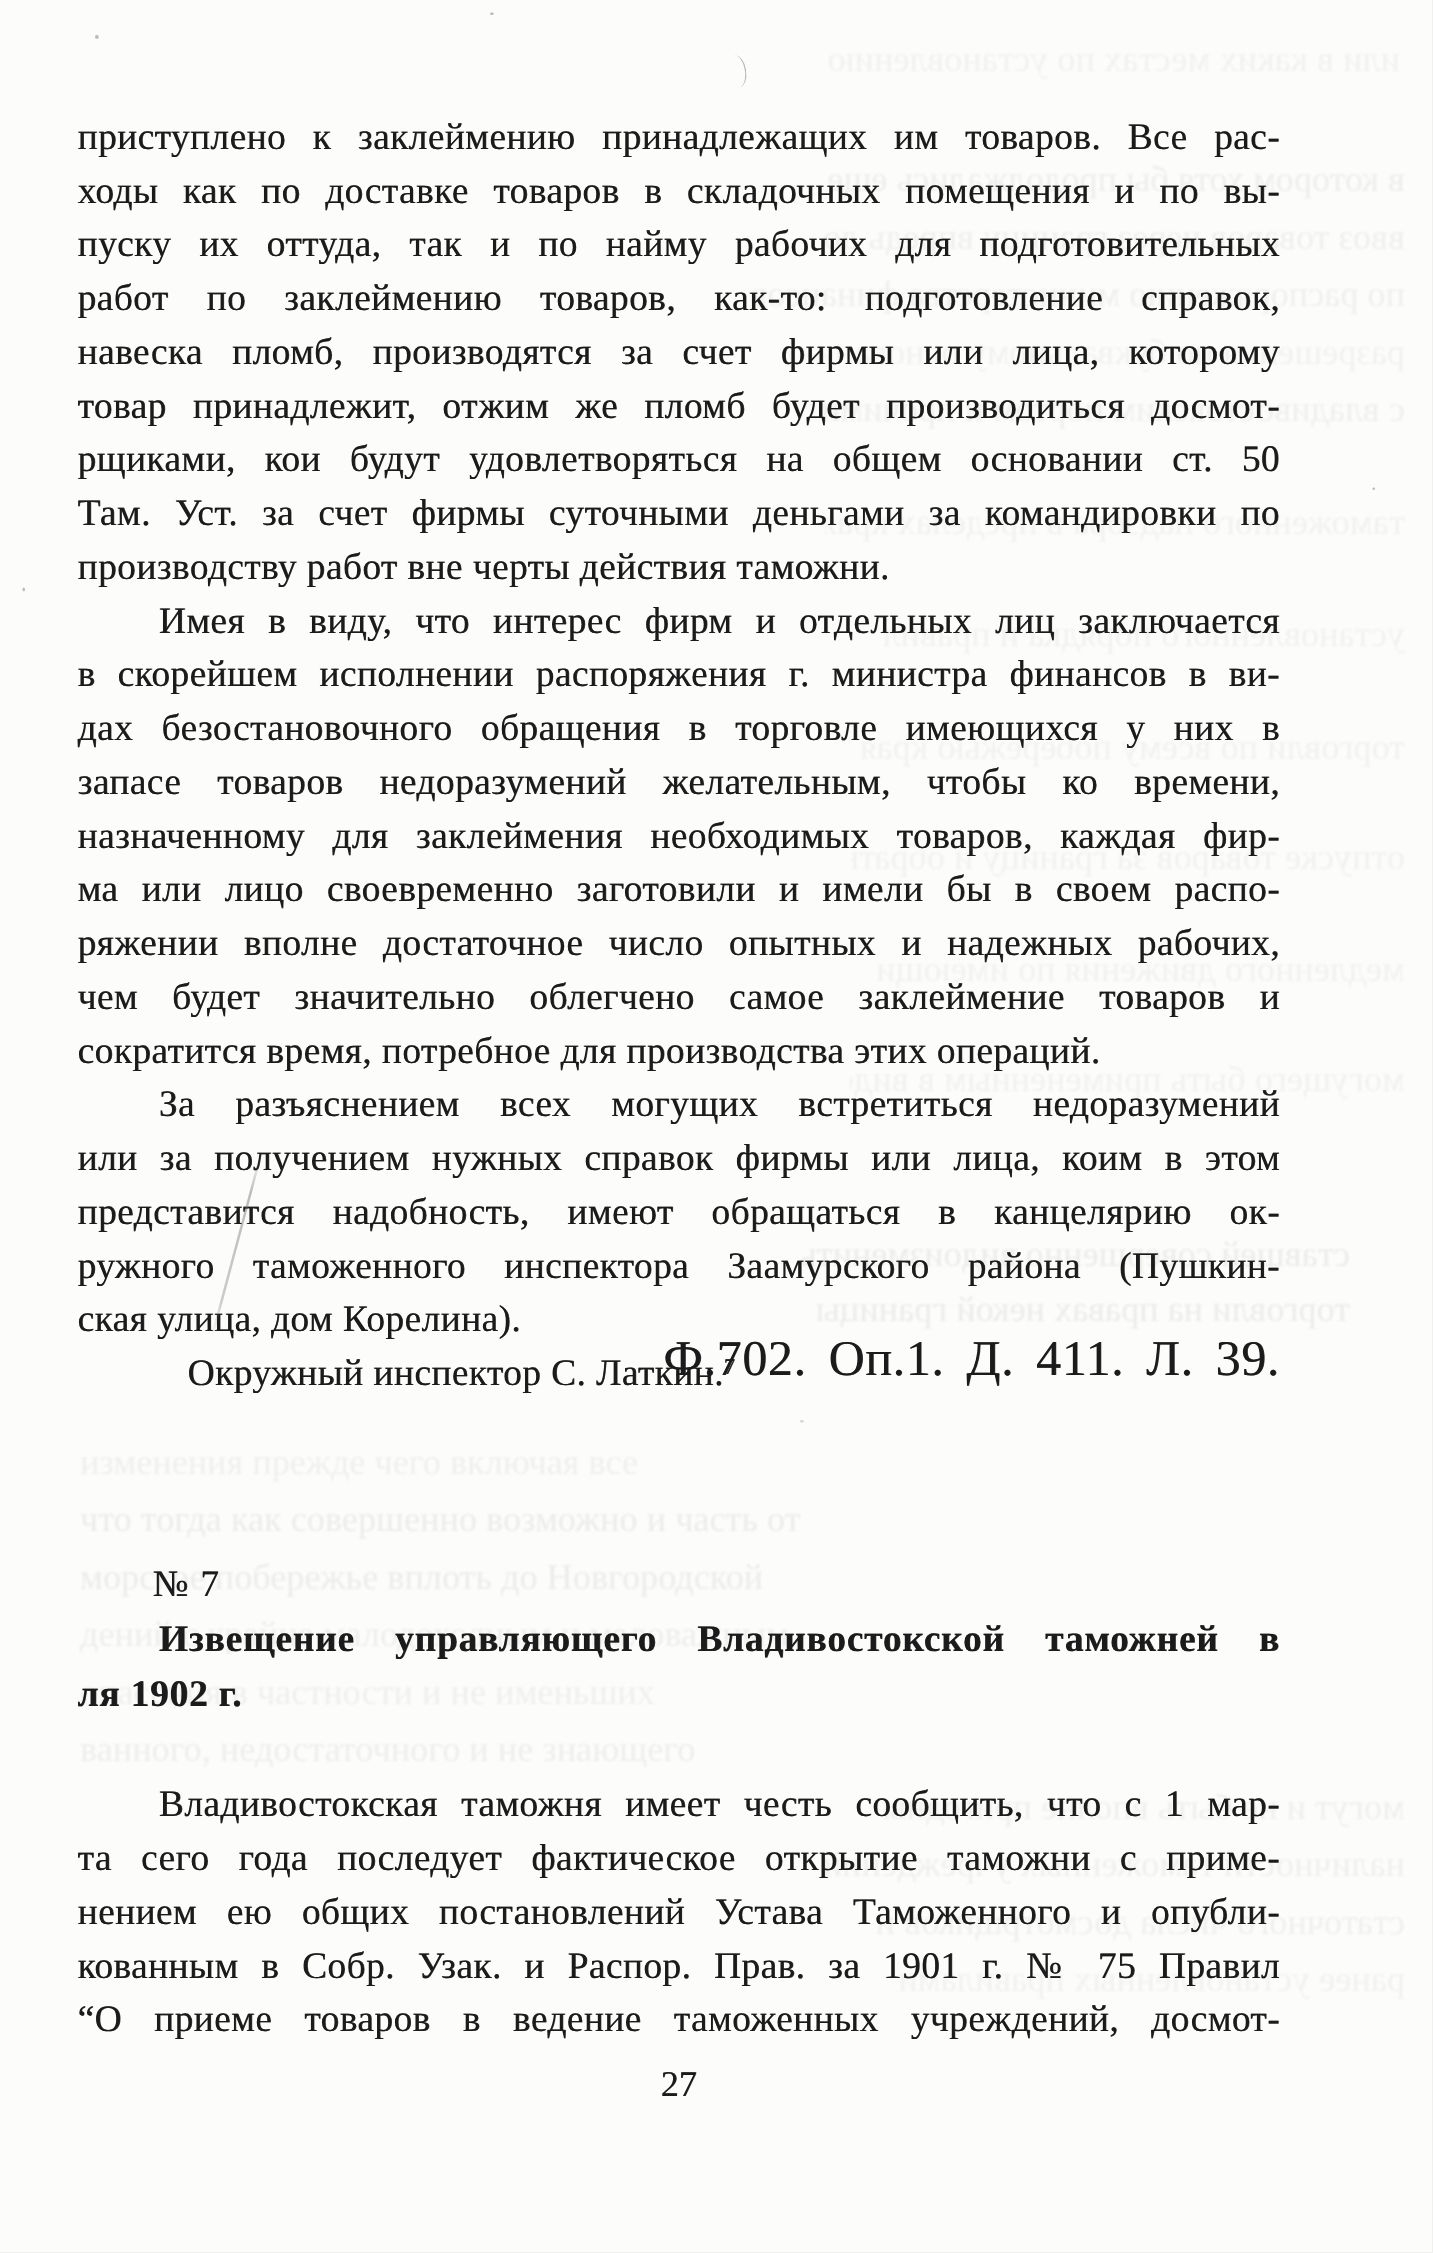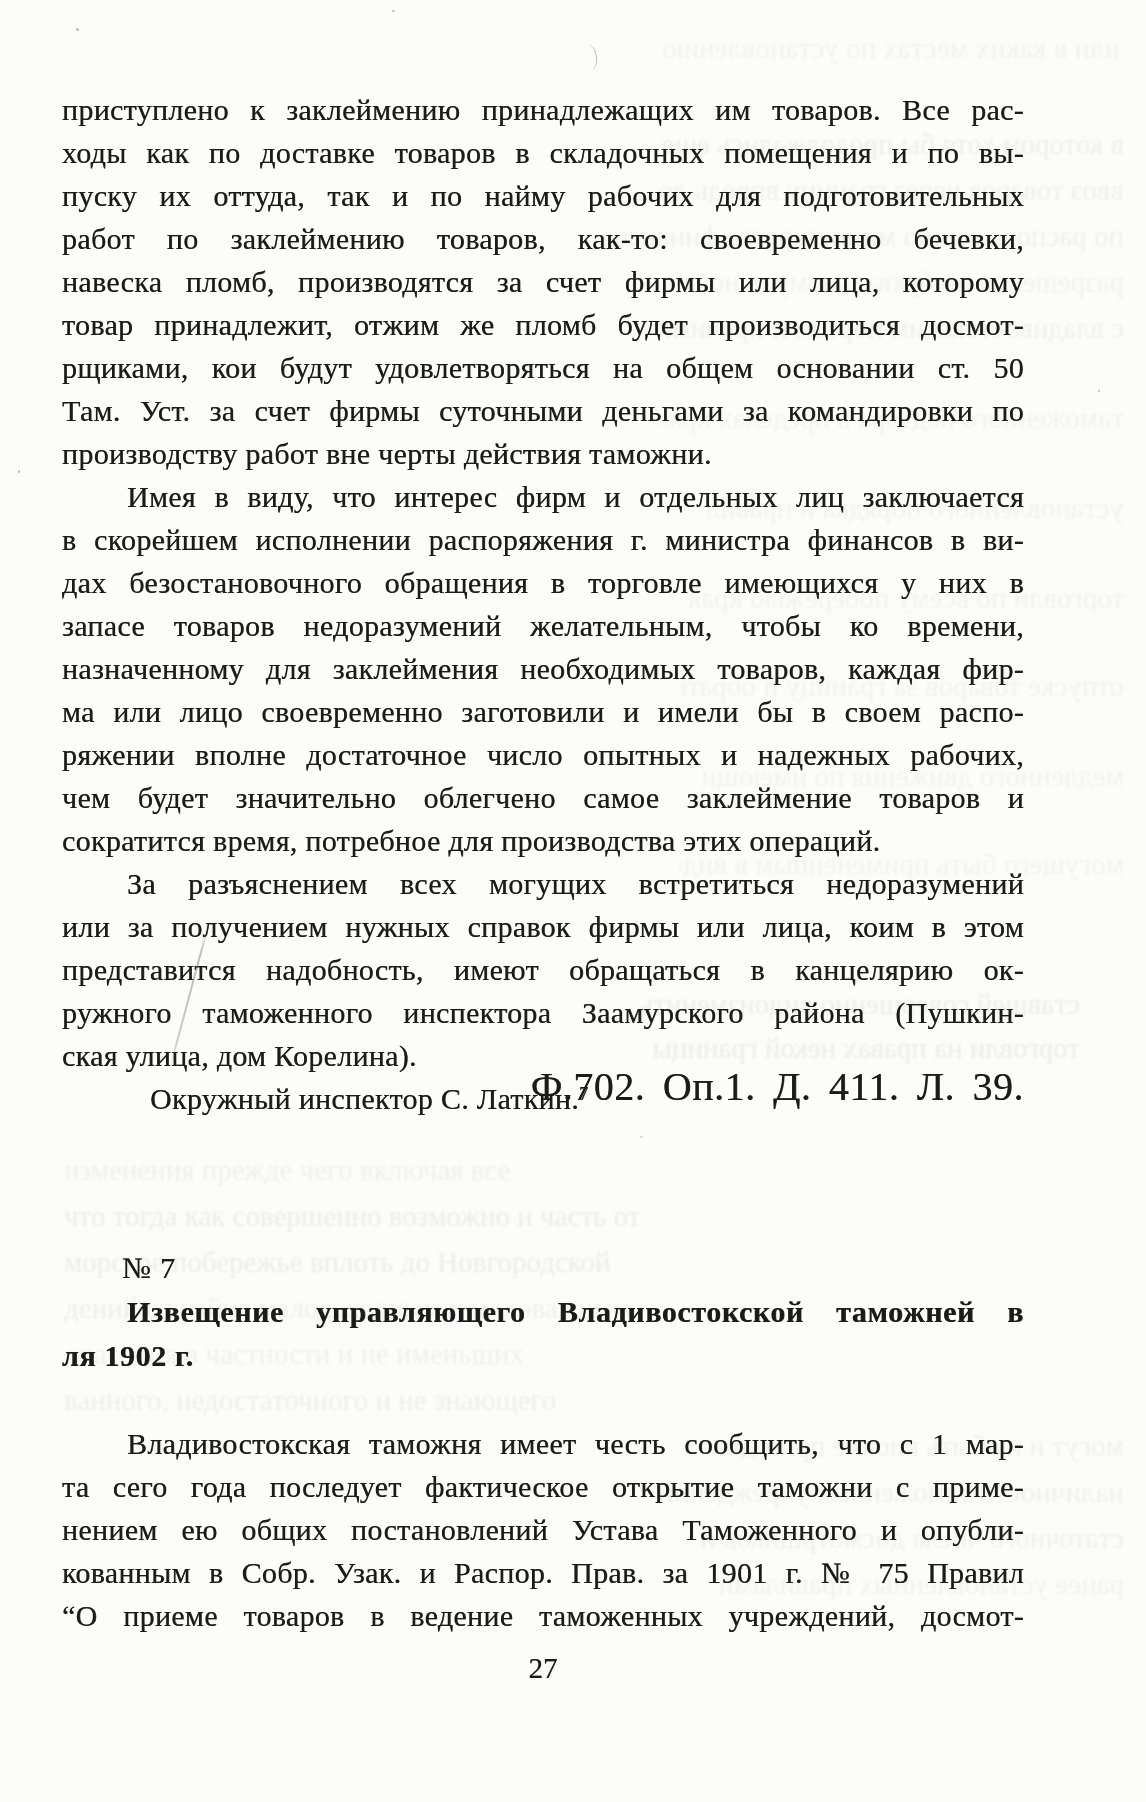--- a/index.html
+++ b/index.html
@@ -100,21 +100,21 @@
     <div class="ghost mirror" style="top:1428px; left:600px; width:524px; opacity:0.07;">могут и не быть вполне пригодны</div>
     <div class="ghost mirror" style="top:1474px; left:600px; width:524px; opacity:0.07;">наличности таможенных учреждений</div>
     <div class="ghost mirror" style="top:1520px; left:600px; width:524px; opacity:0.07;">статочного числа досмотрщиков и</div>
     <div class="ghost mirror" style="top:1566px; left:600px; width:524px; opacity:0.06;">ранее установленных правилами</div>
   </div>
 
   <div class="col doc1">
     <div class="line just">приступлено к заклеймению принадлежащих им товаров. Все рас-</div>
     <div class="line just">ходы как по доставке товаров в складочных помещения и по вы-</div>
     <div class="line just">пуску их оттуда, так и по найму рабочих для подготовительных</div>
-    <div class="line just">работ по заклеймению товаров, как-то: своевременно бечевки,</div>
+    <div class="line just">работ по заклеймению товаров, как-то: подготовление справок,</div>
     <div class="line just">навеска пломб, производятся за счет фирмы или лица, которому</div>
     <div class="line just">товар принадлежит, отжим же пломб будет производиться досмот-</div>
     <div class="line just">рщиками, кои будут удовлетворяться на общем основании ст. 50</div>
     <div class="line just">Там. Уст. за счет фирмы суточными деньгами за командировки по</div>
     <div class="line nojust">производству работ вне черты действия таможни.</div>
     <div class="line just indent">Имея в виду, что интерес фирм и отдельных лиц заключается</div>
     <div class="line just">в скорейшем исполнении распоряжения г. министра финансов в ви-</div>
     <div class="line just">дах безостановочного обращения в торговле имеющихся у них в</div>
     <div class="line just">запасе товаров недоразумений желательным, чтобы ко времени,</div>
     <div class="line just">назначенному для заклеймения необходимых товаров, каждая фир-</div>

